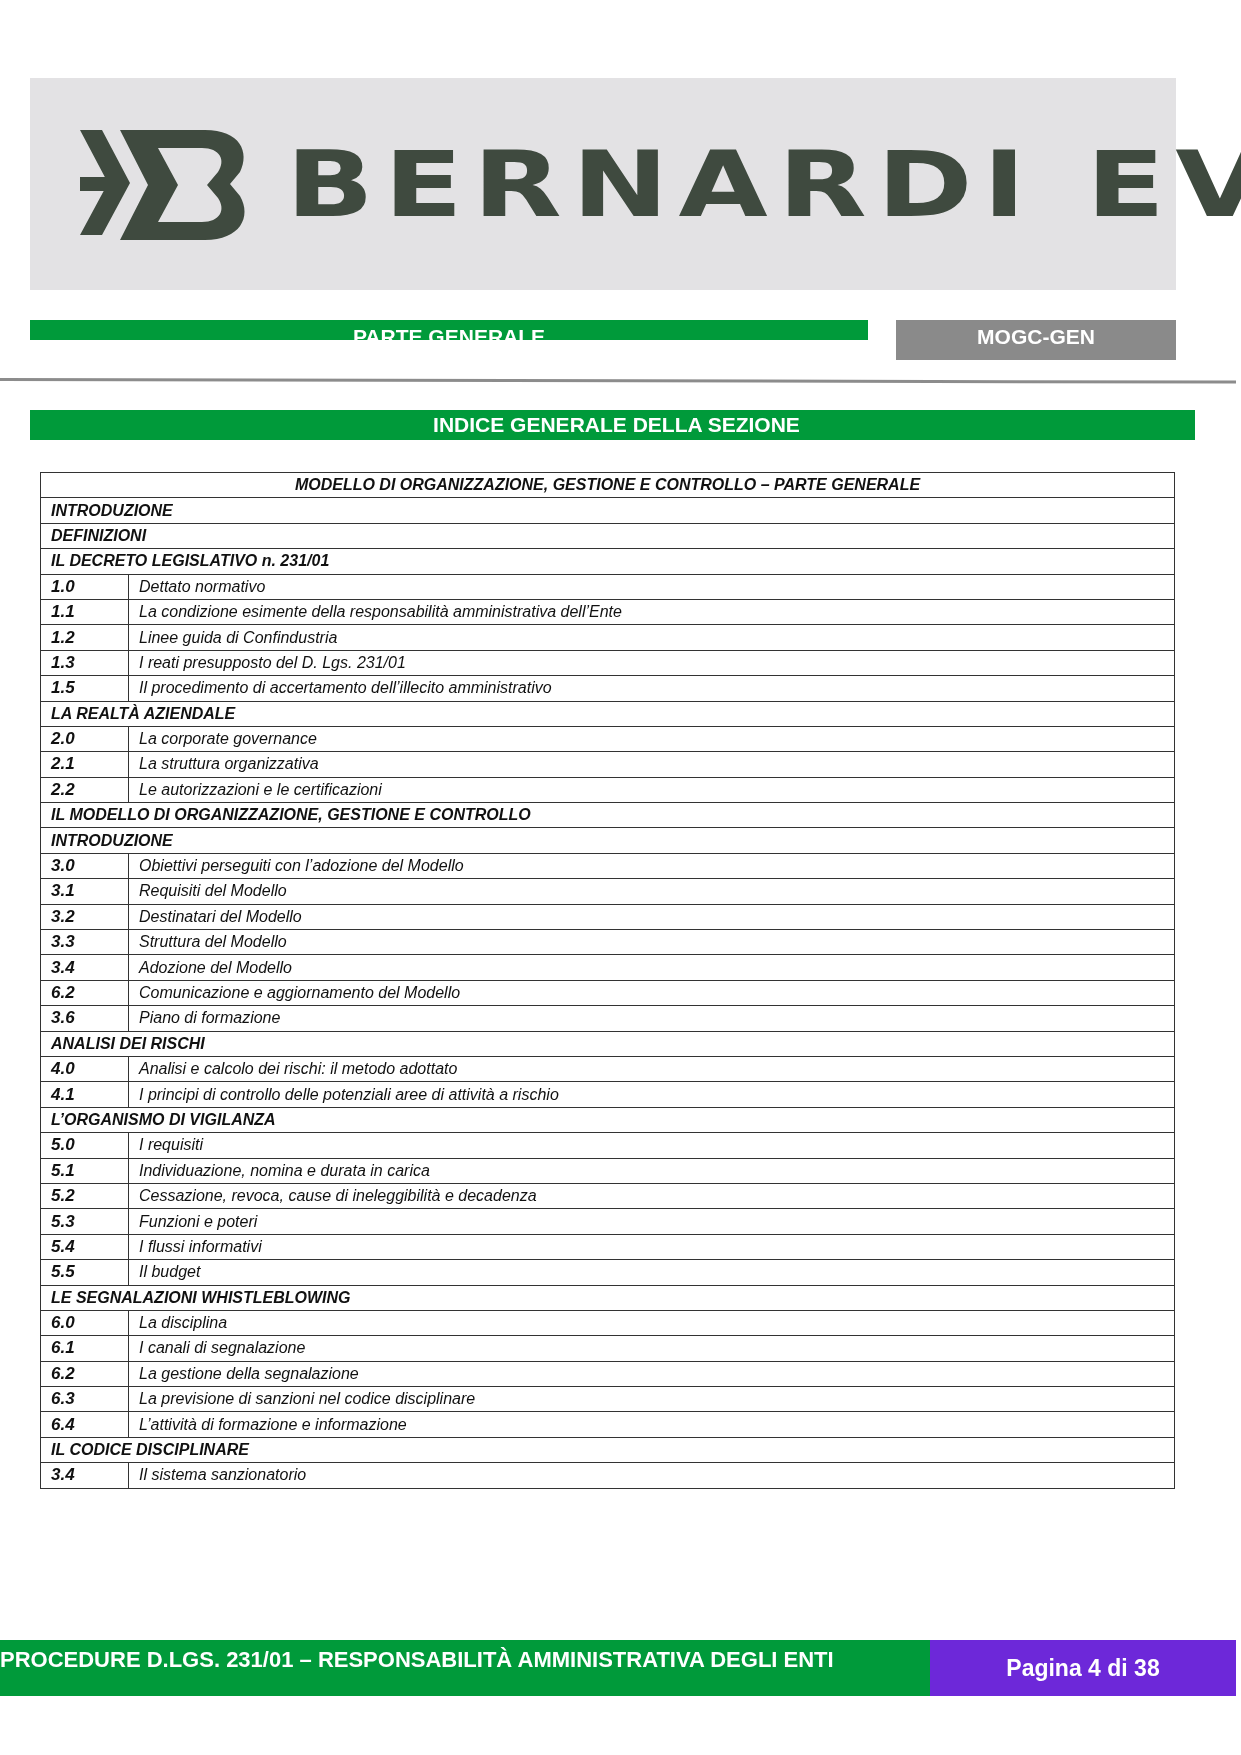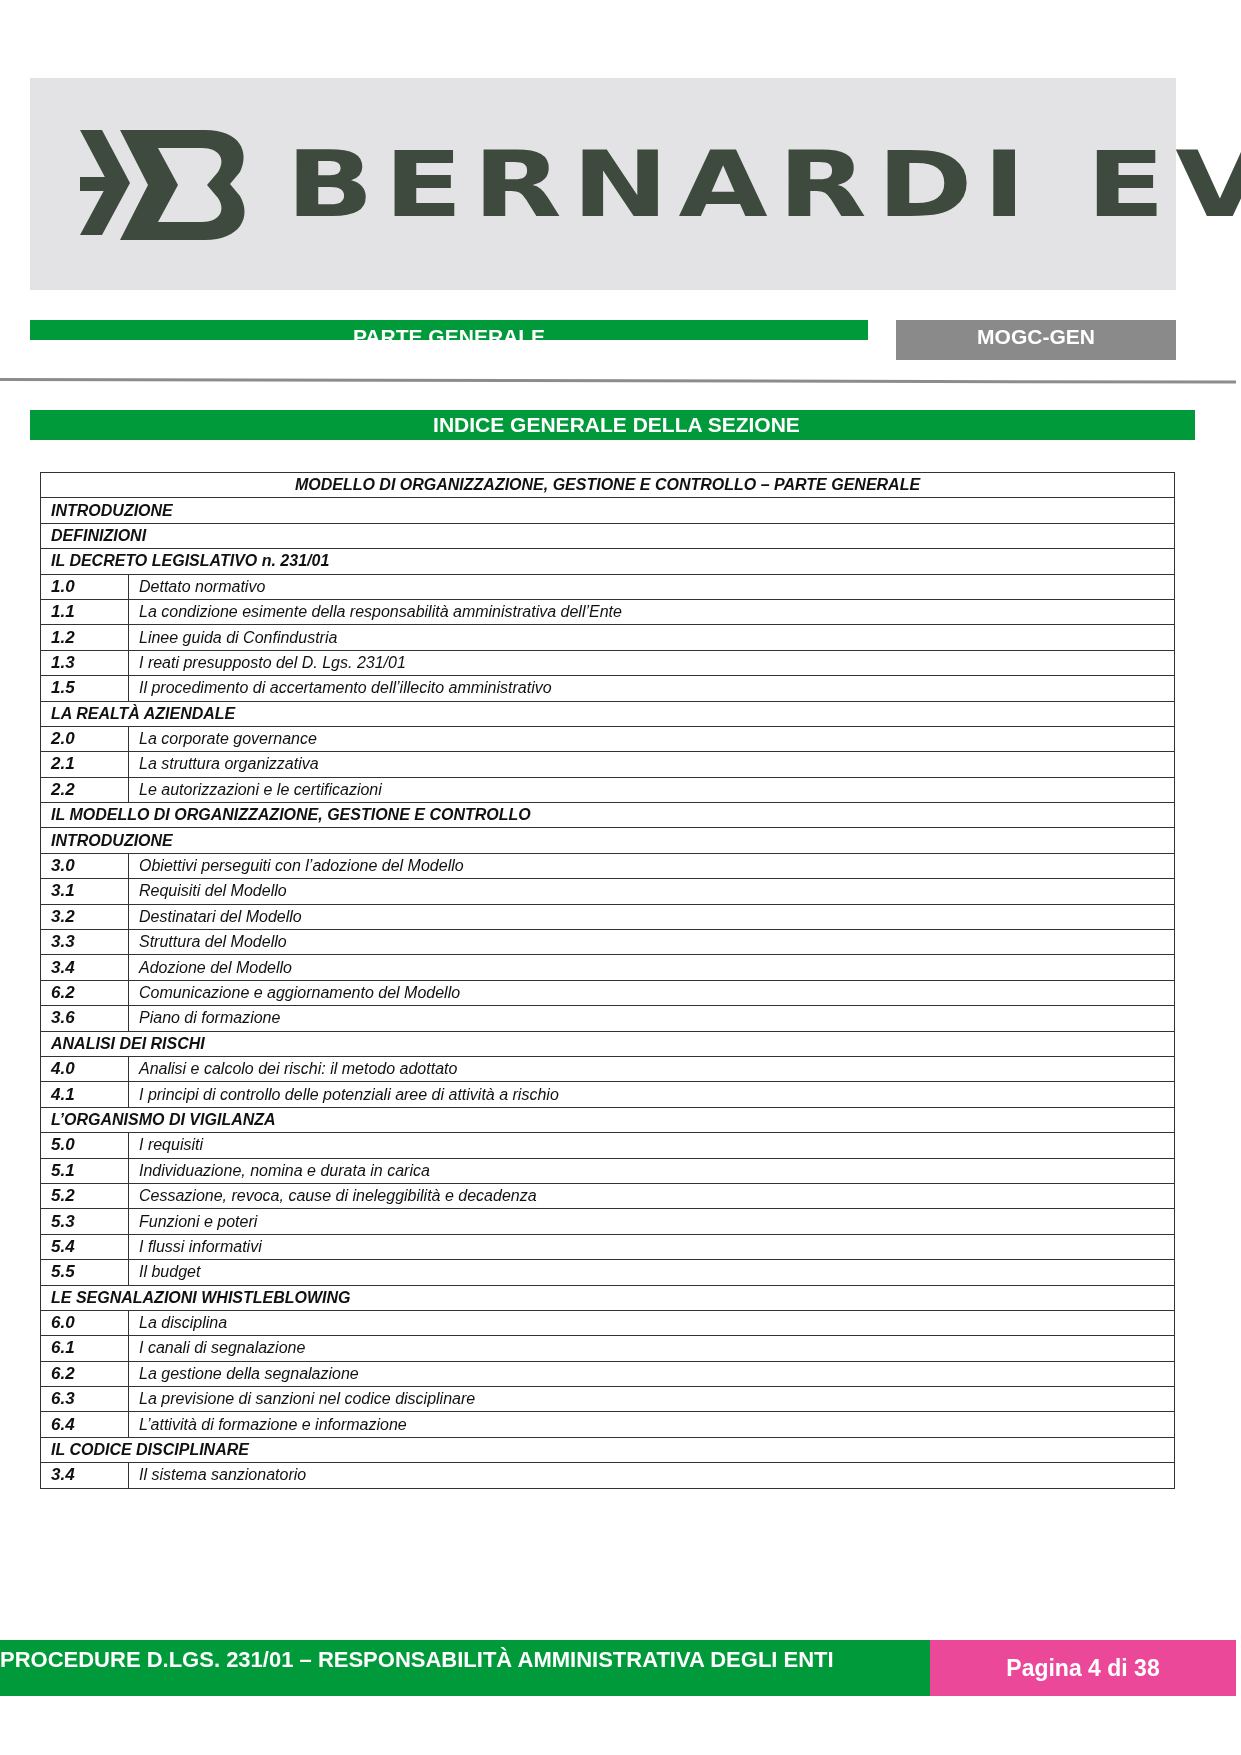--- a/index.html
+++ b/index.html
@@ -13,21 +13,21 @@
   .part-bar{left:30px;top:320px;width:838px;height:20px;line-height:34px;font-size:21px;}
   .code-bar{left:896px;top:320px;width:280px;height:40px;line-height:34px;font-size:21px;}
   .divider{position:absolute;left:0;top:378px;width:1236px;height:3px;background:#8c8c8c;transform:rotate(0.12deg);transform-origin:left center;}
   .index-bar{left:30px;top:410px;width:1157px;height:30px;line-height:30px;font-size:21px;padding-left:8px;}
   table.toc{position:absolute;left:40px;top:472px;width:1135px;border-collapse:collapse;font-size:16px;font-style:italic;}
   table.toc td{border:1.5px solid #333;padding:0 10px;height:24.4px;vertical-align:middle;}
   table.toc td.num{width:67px;font-weight:bold;font-size:17px;}
   table.toc td.head{font-weight:bold;}
   table.toc td.center{text-align:center;font-weight:bold;}
   .footer-left{position:absolute;left:0;top:1640px;width:930px;height:56px;background:#009a3a;color:#fff;font-weight:bold;font-size:22px;line-height:40px;padding-left:0;box-sizing:border-box;white-space:nowrap;}
-  .footer-right{position:absolute;left:930px;top:1640px;width:306px;height:56px;background:#ec4899;color:#fff;font-weight:bold;font-size:23px;line-height:56px;text-align:center;}
+  .footer-right{position:absolute;left:930px;top:1640px;width:306px;height:56px;background:#6d28d9;color:#fff;font-weight:bold;font-size:23px;line-height:56px;text-align:center;}
 </style>
 </head>
 <body>
 
 <div class="logo-box"></div>
 <svg class="logo-mark" viewBox="0 0 175 125">
   <g fill="#3f4a3f">
     <polygon points="0,0 22,0 50,53 22,105 0,105 28,53" transform="translate(0,8)"></polygon>
     <rect x="0" y="55" width="40" height="14"></rect>
     <polygon points="40,0 112,0 Q112,0 112,0 112,0"></polygon>

